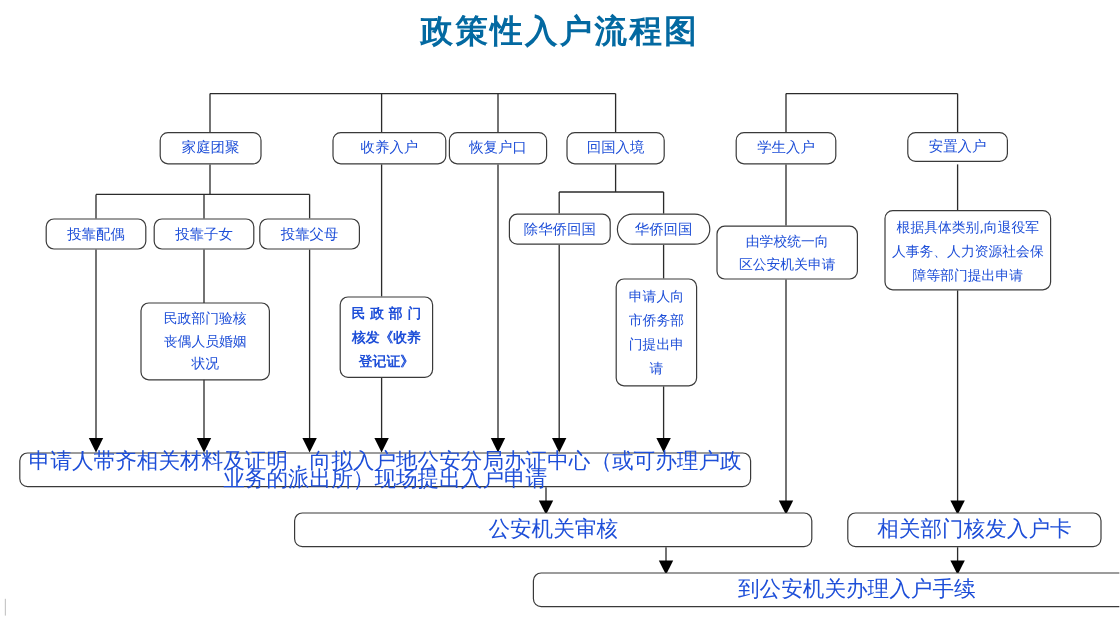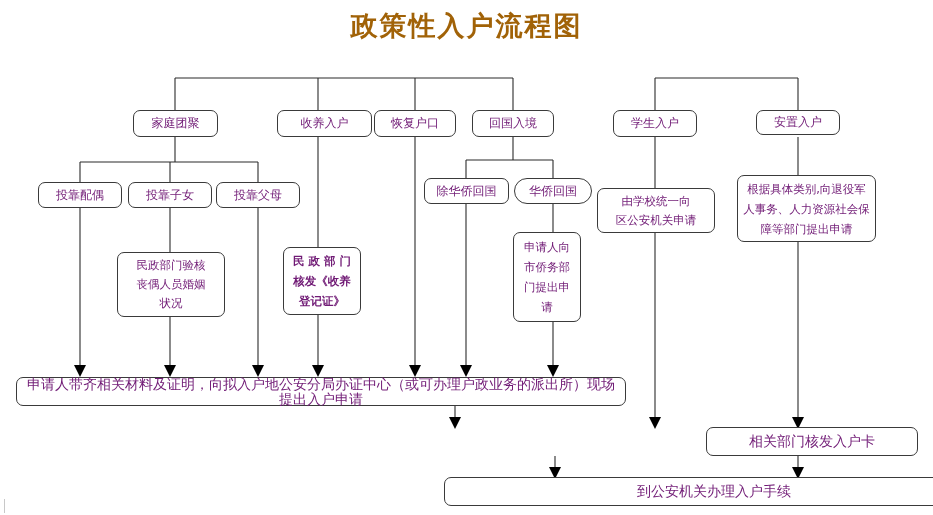--- a/index.html
+++ b/index.html
@@ -20,41 +20,41 @@
   #title {
     position: absolute;
     left: 0;
     top: 8px;
     width: 933px;
     text-align: center;
     font-family: "DejaVu Serif", "Liberation Serif", serif;
     font-weight: bold;
     font-size: 27px;
     letter-spacing: 2px;
-    color: #a16207;
+    color: #0369a1;
   }
   .node {
     position: absolute;
     box-sizing: border-box;
     border: 1px solid #3a3a3a;
     border-radius: 7px;
     background: #ffffff;
-    color: #701a75;
+    color: #1d4ed8;
     display: flex;
     align-items: center;
     justify-content: center;
     text-align: center;
     font-size: 12px;
     line-height: 15px;
     padding: 2px 4px;
     z-index: 5;
     white-space: pre-line;
   }
   .node.small { font-size: 11.5px; }
-  .node.wide  { font-size: 14px; }
+  .node.wide  { font-size: 18px; }
   svg#wires {
     position: absolute;
     left: 0;
     top: 0;
     width: 933px;
     height: 515px;
     z-index: 1;
     pointer-events: none;
   }
   svg#wires path, svg#wires line { stroke: #2b2b2b; stroke-width: 1.1px; fill: none; }
@@ -177,20 +177,21 @@
 
   <div class="node small" style="left:597px; top:188px; width:118px; height:45px; line-height:19px;">由学校统一向
 区公安机关申请</div>
 
   <div class="node small" style="left:737px; top:175px; width:139px; height:67px; line-height:20px;">根据具体类别,向退役军
 人事务、人力资源社会保
 障等部门提出申请</div>
 
   <div class="node wide" style="left:16px; top:377px; width:610px; height:29px;">申请人带齐相关材料及证明，向拟入户地公安分局办证中心（或可办理户政业务的派出所）现场提出入户申请</div>
 
+  <div class="node wide" style="left:245px; top:427px; width:432px; height:29px;">公安机关审核</div>
 
   <div class="node wide" style="left:706px; top:427px; width:212px; height:29px;">相关部门核发入户卡</div>
 
   <div class="node wide" style="left:444px; top:477px; width:540px; height:29px;">到公安机关办理入户手续</div>
 
   <div class="edge-mark"></div>
 
 </div>
 
 </body></html>

